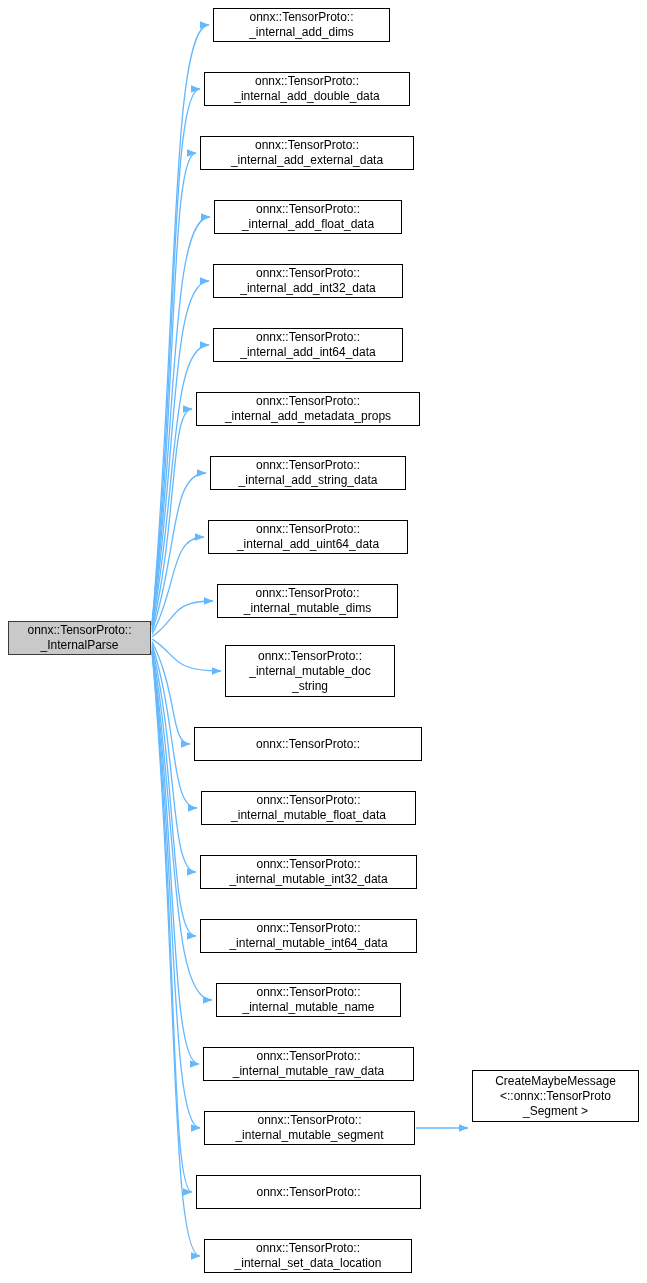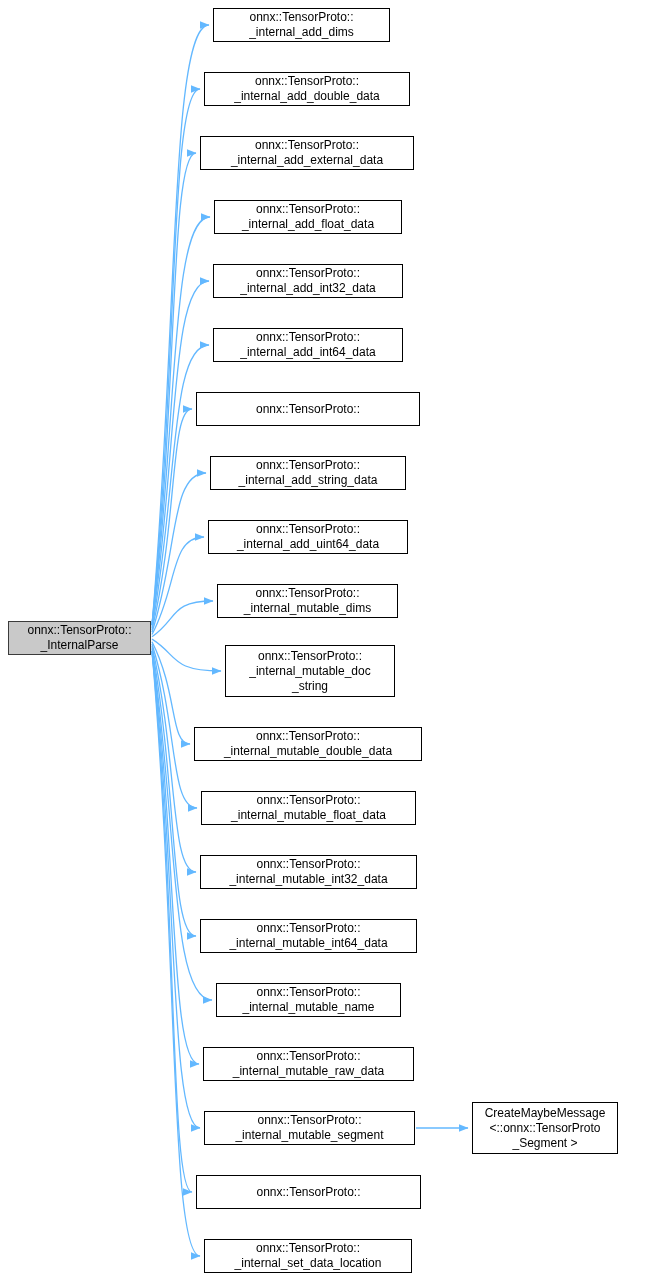--- a/index.html
+++ b/index.html
@@ -100,20 +100,21 @@
     <div class="nl">_internal_add_int32_data</div>
   </div>
 
   <div class="node" style="left:213px;top:328px;width:190px;height:34px">
     <div class="nl">onnx::TensorProto::</div>
     <div class="nl">_internal_add_int64_data</div>
   </div>
 
   <div class="node" style="left:196px;top:392px;width:224px;height:34px">
     <div class="nl">onnx::TensorProto::</div>
+    <div class="nl">_internal_add_metadata_props</div>
   </div>
 
   <div class="node" style="left:210px;top:456px;width:196px;height:34px">
     <div class="nl">onnx::TensorProto::</div>
     <div class="nl">_internal_add_string_data</div>
   </div>
 
   <div class="node" style="left:208px;top:520px;width:200px;height:34px">
     <div class="nl">onnx::TensorProto::</div>
     <div class="nl">_internal_add_uint64_data</div>
@@ -125,21 +126,20 @@
   </div>
 
   <div class="node" style="left:225px;top:645px;width:170px;height:52px">
     <div class="nl">onnx::TensorProto::</div>
     <div class="nl">_internal_mutable_doc</div>
     <div class="nl">_string</div>
   </div>
 
   <div class="node" style="left:194px;top:727px;width:228px;height:34px">
     <div class="nl">onnx::TensorProto::</div>
-    <div class="nl">_internal_mutable_double_data</div>
   </div>
 
   <div class="node" style="left:201px;top:791px;width:215px;height:34px">
     <div class="nl">onnx::TensorProto::</div>
     <div class="nl">_internal_mutable_float_data</div>
   </div>
 
   <div class="node" style="left:200px;top:855px;width:217px;height:34px">
     <div class="nl">onnx::TensorProto::</div>
     <div class="nl">_internal_mutable_int32_data</div>
@@ -158,21 +158,21 @@
   <div class="node" style="left:203px;top:1047px;width:211px;height:34px">
     <div class="nl">onnx::TensorProto::</div>
     <div class="nl">_internal_mutable_raw_data</div>
   </div>
 
   <div class="node" style="left:204px;top:1111px;width:211px;height:34px">
     <div class="nl">onnx::TensorProto::</div>
     <div class="nl">_internal_mutable_segment</div>
   </div>
 
-  <div class="node" style="left:472px;top:1102px;width:146px;height:52px">
+  <div class="node" style="left:472px;top:1070px;width:167px;height:52px">
     <div class="nl">CreateMaybeMessage</div>
     <div class="nl">&lt;::onnx::TensorProto</div>
     <div class="nl">_Segment &gt;</div>
   </div>
 
   <div class="node" style="left:196px;top:1175px;width:225px;height:34px">
     <div class="nl">onnx::TensorProto::</div>
   </div>
 
   <div class="node" style="left:204px;top:1239px;width:208px;height:34px">

